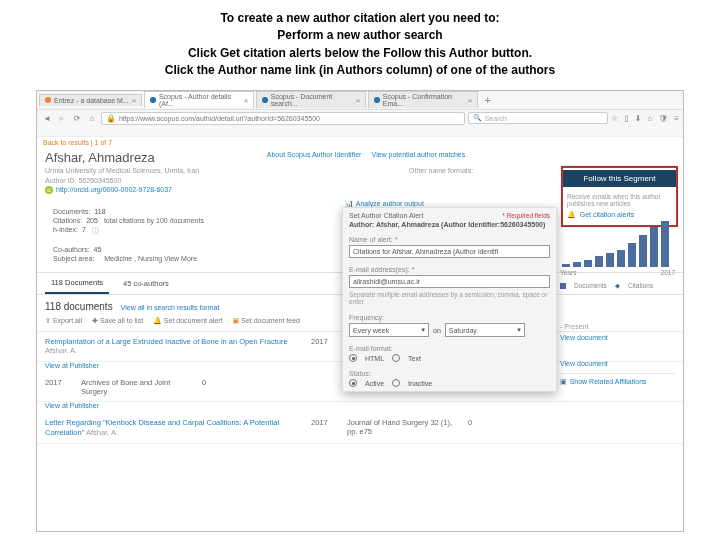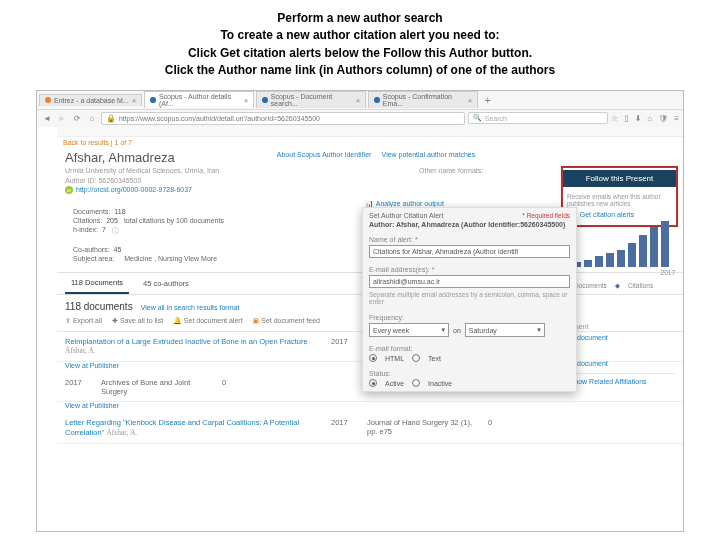--- a/index.html
+++ b/index.html
@@ -17,21 +17,21 @@
   .tab .dot.blue { background: #2a6eac; }
   .newtab { font-size: 11px; color: #888; padding: 0 4px; }
 
   .urlbar { display: flex; align-items: center; height: 18px; background: #f6f6f6; border-top: 1px solid #ddd; padding: 0 4px; gap: 3px; }
   .nav-icon { width: 12px; height: 12px; display: inline-flex; align-items: center; justify-content: center; color: #888; }
   .urlfield { flex: 1; background: #fff; border: 1px solid #ccc; border-radius: 2px; padding: 1px 4px; font-size: 7px; color: #777; display: flex; align-items: center; gap: 3px; }
   .lock { color: #5a5; font-size: 8px; }
   .searchfield { width: 140px; background: #fff; border: 1px solid #ccc; border-radius: 2px; padding: 1px 4px; font-size: 7px; color: #aaa; display: flex; align-items: center; gap: 3px; }
   .toolbaricons { display: flex; gap: 6px; color: #888; }
 
-  .content { position: relative; height: 404px; overflow: hidden; background: #fff; margin-left: 20px; }
+  .content { position: relative; height: 404px; overflow: hidden; background: #fff; }
   .topband { height: 10px; background: #f8f8f8; border-bottom: 1px solid #eee; }
 
   .breadcrumb { padding: 2px 6px; font-size: 7px; color: #d8801d; }
 
   .hdr { display: flex; justify-content: space-between; padding: 2px 8px 0; }
   .hdr-left { }
   .author-name { font-size: 13px; color: #555; font-weight: 300; }
   .affil { font-size: 7px; color: #999; margin-top: 2px; }
   .author-id { font-size: 7px; color: #999; margin-top: 3px; }
   .orcid-line { font-size: 7px; color: #1b7fbc; margin-top: 2px; display: flex; gap: 3px; align-items: center; }
@@ -85,40 +85,40 @@
 
   .docs-count { padding: 6px 8px 3px; font-size: 10px; color: #3b3b3b; display: flex; gap: 8px; align-items: baseline; }
   .docs-link { font-size: 7px; color: #1b7fbc; }
 
   .doc-toolbar { display: flex; gap: 10px; padding: 2px 8px 6px; font-size: 7px; border-bottom: 1px solid #e6e6e6; color: #777; align-items: center; }
   .doc-toolbar .itm { display: flex; align-items: center; gap: 2px; }
   .doc-toolbar .rss { color: #f58220; }
 
   .row { display: flex; padding: 5px 8px; border-bottom: 1px solid #eee; font-size: 7.5px; color: #555; gap: 6px; }
   .row .title { width: 260px; color: #1b7fbc; line-height: 1.3; }
-  .row .grey { color: #999; font-family: Liberation Serif, serif; }
+  .row .grey { color: #999; }
   .row .yr { width: 30px; color: #666; }
   .row .jr { width: 115px; color: #666; }
   .row .ct { width: 18px; color: #666; }
   .vap { font-size: 7px; color: #1b7fbc; padding: 0 8px 4px; }
 
   .side-box { position: absolute; right: 8px; top: 194px; width: 115px; font-size: 7px; color: #555; }
   .side-line { padding: 2px 0; display: flex; gap: 3px; align-items: center; }
   .side-line .chip { color: #999; }
   .side-sub { color: #888; margin-top: 2px; }
   .side-l { color: #1b7fbc; margin-top: 2px; }
   .side-show { color: #1b7fbc; margin-top: 6px; padding-top: 4px; border-top: 1px solid #e5e5e5; display: flex; gap: 3px; align-items: center; }
 
 </style>
 </head>
 <body>
 
 <div class="instructions">
+  <div>To create a new author citation alert you need to:</div>
   <div>Perform a new author search</div>
-  <div>To create a new author citation alert you need to:</div>
   <div>Click Get citation alerts below the Follow this Author button.</div>
   <div>Click the Author name link (in Authors column) of one of the authors</div>
 </div>
 
 <div class="browser">
 
   <div class="tabstrip">
     <div class="tab">
         <span class="dot"></span>
         <span>Entrez - a database M...</span>
@@ -179,21 +179,21 @@
             <span>http://orcid.org/0000-0002-9728-6037</span>
           </div>
       </div>
       <div class="hdr-mid">
         <span class="hlink">About Scopus Author Identifier</span>
         <span class="hlink">View potential author matches</span>
         <div class="hsub">Other name formats:</div>
       </div>
       <div class="hdr-right">
         <div class="redcol">
-          <div class="follow-btn">Follow this Present</div>
+          <div class="follow-btn">Follow this Segment</div>
           <div style="font-size:6.5px;color:#999;padding:0 4px 4px">Receive emails when this author publishes new articles</div>
           <div class="ga-link" style="padding:0 4px 6px">
               <span style="color:#3a7fae">🔔</span>
               <span>Get citation alerts</span>
             </div>
         </div>
       </div>
     </div>
 
     <div style="display:flex;padding:6px 8px 0">

